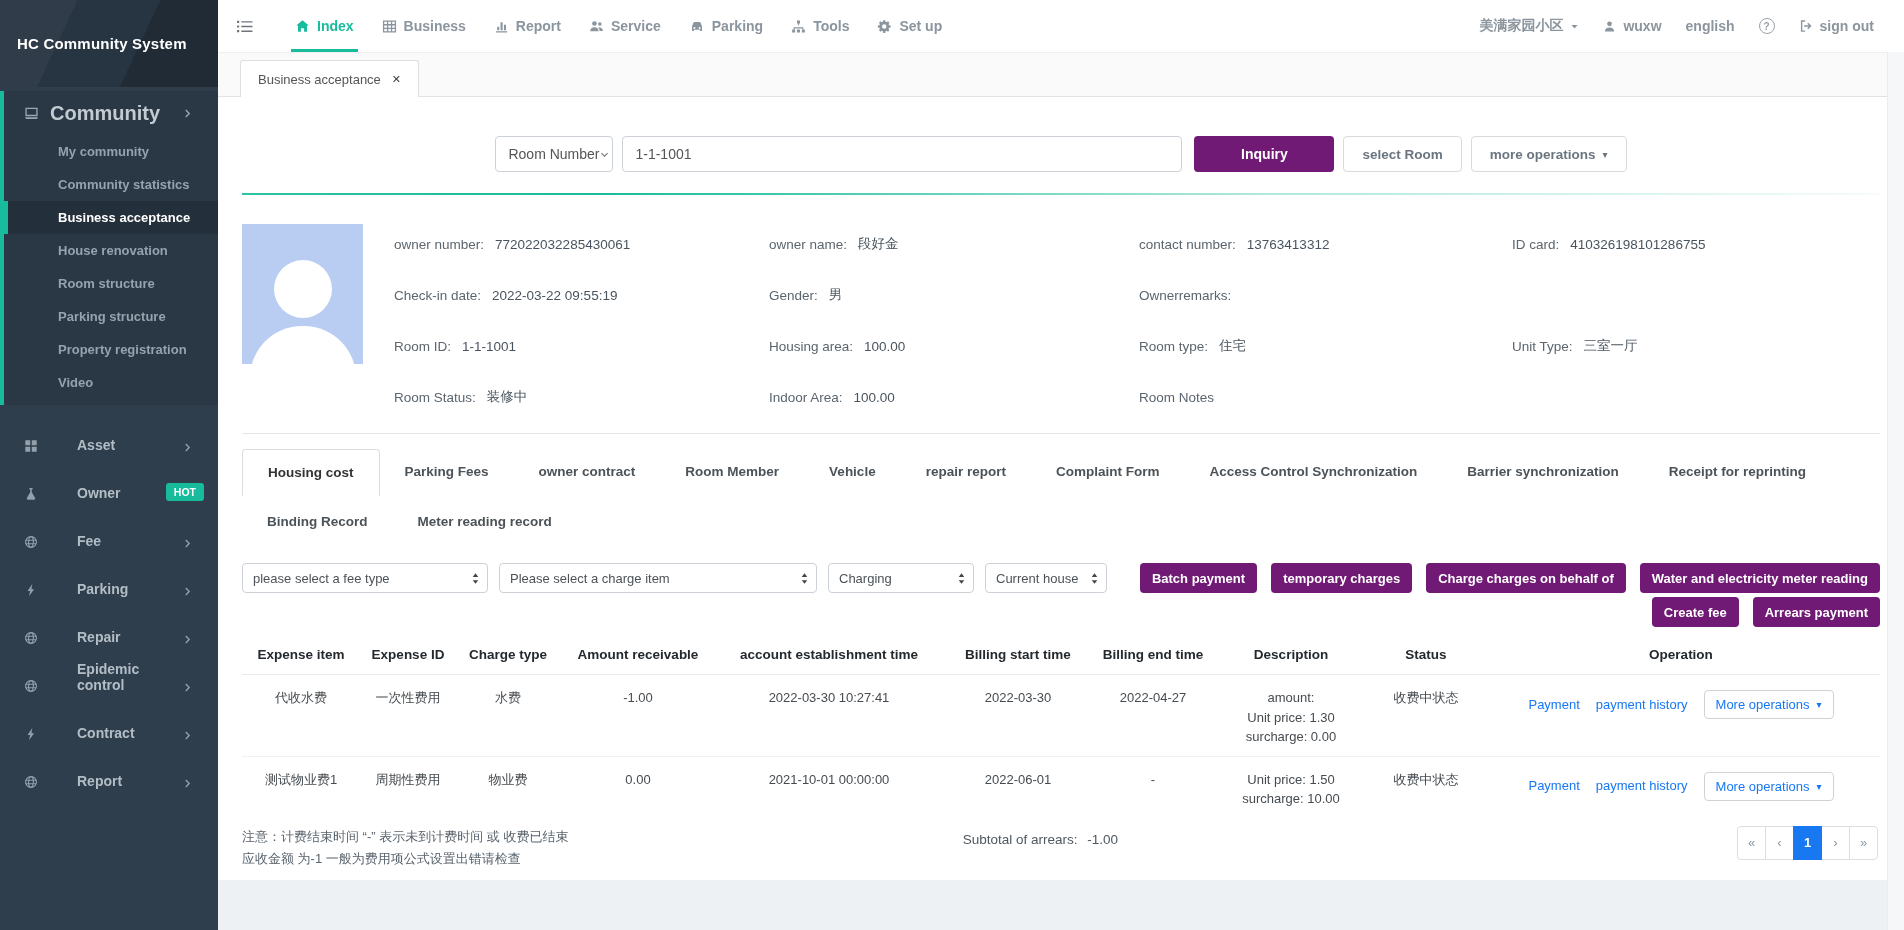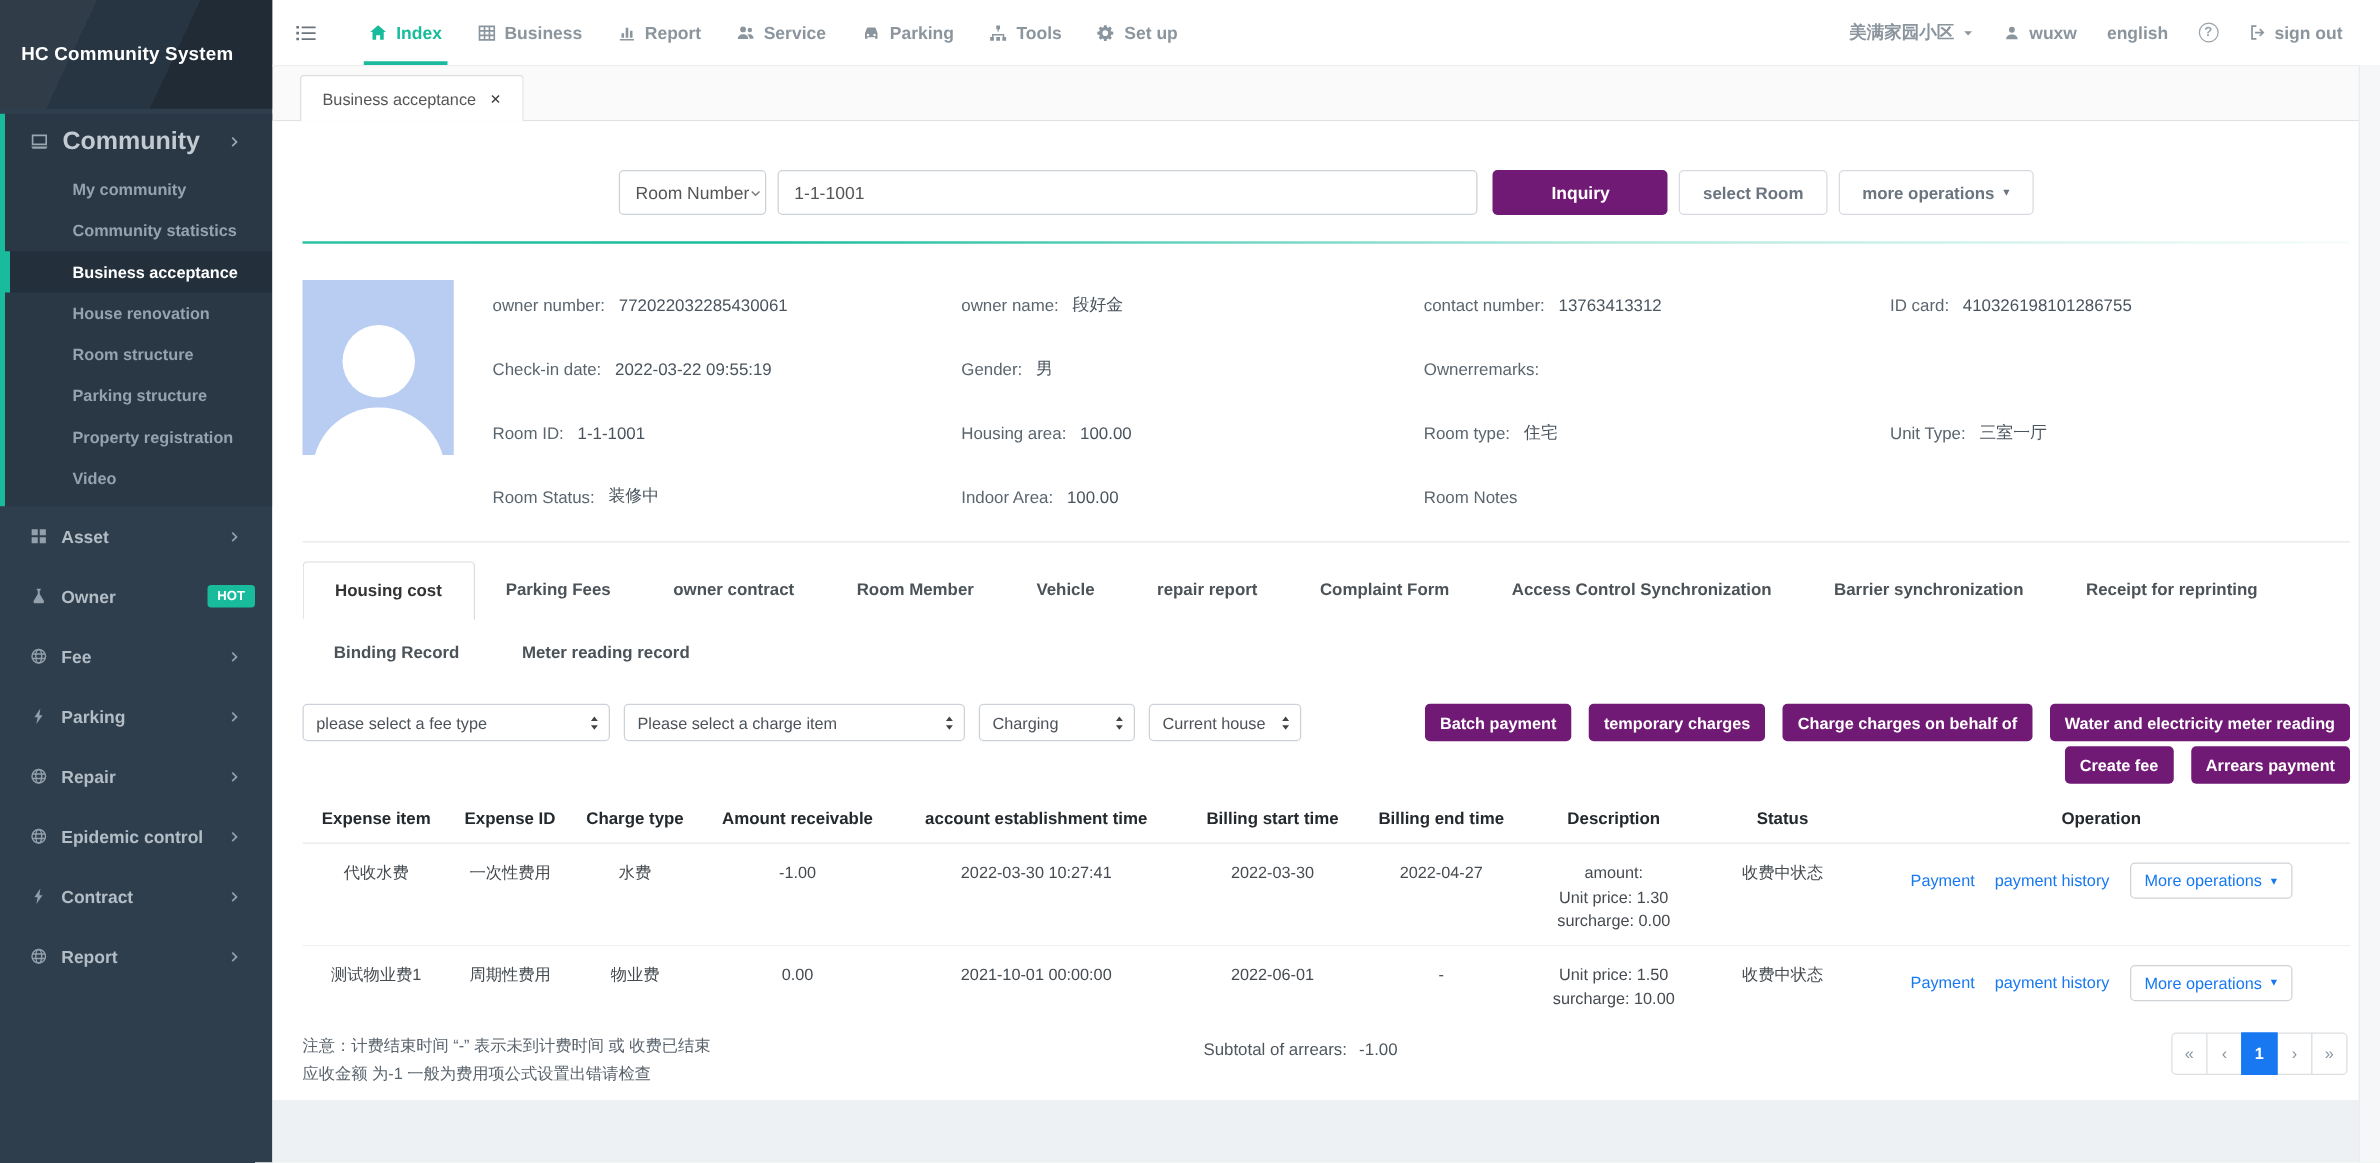--- a/index.html
+++ b/index.html
@@ -9,21 +9,21 @@
 
   
   .sidebar { width:218px; flex-shrink:0; background:#2f3e4d; color:#b7c0c8; display:flex; flex-direction:column; }
   .logo { height:87px; background:#273441;
           background-image:linear-gradient(115deg, rgba(255,255,255,.045) 0 30%, transparent 30% 62%, rgba(0,0,0,.18) 62% 100%);
           display:flex; align-items:center; padding-left:17px; color:#fff; font-weight:700; font-size:15px; letter-spacing:.2px; }
   .menu { flex:1; padding-top:4px; }
   .grp { border-left:4px solid #18bc9c; background:#2a3846; padding-bottom:6px; }
   .m-head { display:flex; align-items:center; height:44px; padding:0 14px 0 20px; font-weight:700; font-size:20px; color:#c3cbd2; cursor:pointer; }
   .m-head .icn { margin-right:11px; color:#9aa6b0; }
-  .m-item { display:flex; align-items:center; height:48px; padding:0 14px 0 24px; font-weight:700; font-size:14px; color:#b3bdc6; cursor:pointer; }
+  .m-item { display:flex; align-items:flex-end; height:48px; padding:0 14px 0 24px; font-weight:700; font-size:14px; color:#b3bdc6; cursor:pointer;gap:28px; }
   .m-item .icn { margin-right:11px; color:#93a0ab; }
   .chev { margin-left:auto; color:#8b98a5; }
   .sub { list-style:none; }
   .sub li { height:33px; display:flex; align-items:center; padding-left:54px; font-size:13px; font-weight:600; color:#96a2ad; cursor:pointer; }
   .sub li.active { color:#fff; font-weight:700; background:rgba(0,0,0,.16); box-shadow:inset 4px 0 0 #18bc9c; }
   .badge-hot { margin-left:auto; background:#18bc9c; color:#fff; font-size:10.5px; font-weight:700; padding:3px 8px; border-radius:3px; }
 
   
   .main { flex:1; display:flex; flex-direction:column; min-width:0; position:relative; }
   .navbar { height:52px; background:#fff; display:flex; align-items:center; padding:0 30px 0 18px; flex-shrink:0; }
@@ -500,29 +500,29 @@
         <div class="filter-row">
           <div class="fsel-group">
             <div class="sel fsel" style="width:246px">
               <span>please select a fee type</span>
               <span class="updown icn">
                   <svg width="9" height="13" viewBox="0 0 10 16" fill="currentColor">
                     <path d="M5 1.5 8.4 6H1.6zM5 14.5 1.6 10h6.8z"></path>
                   </svg>
                 </span>
             </div>
-            <div class="sel fsel" style="width:273px">
+            <div class="sel fsel" style="width:318px">
               <span>Please select a charge item</span>
               <span class="updown icn">
                   <svg width="9" height="13" viewBox="0 0 10 16" fill="currentColor">
                     <path d="M5 1.5 8.4 6H1.6zM5 14.5 1.6 10h6.8z"></path>
                   </svg>
                 </span>
             </div>
-            <div class="sel fsel" style="width:125px">
+            <div class="sel fsel" style="width:146px">
               <span>Charging</span>
               <span class="updown icn">
                   <svg width="9" height="13" viewBox="0 0 10 16" fill="currentColor">
                     <path d="M5 1.5 8.4 6H1.6zM5 14.5 1.6 10h6.8z"></path>
                   </svg>
                 </span>
             </div>
             <div class="sel fsel" style="width:122px">
               <span>Current house</span>
               <span class="updown icn">

